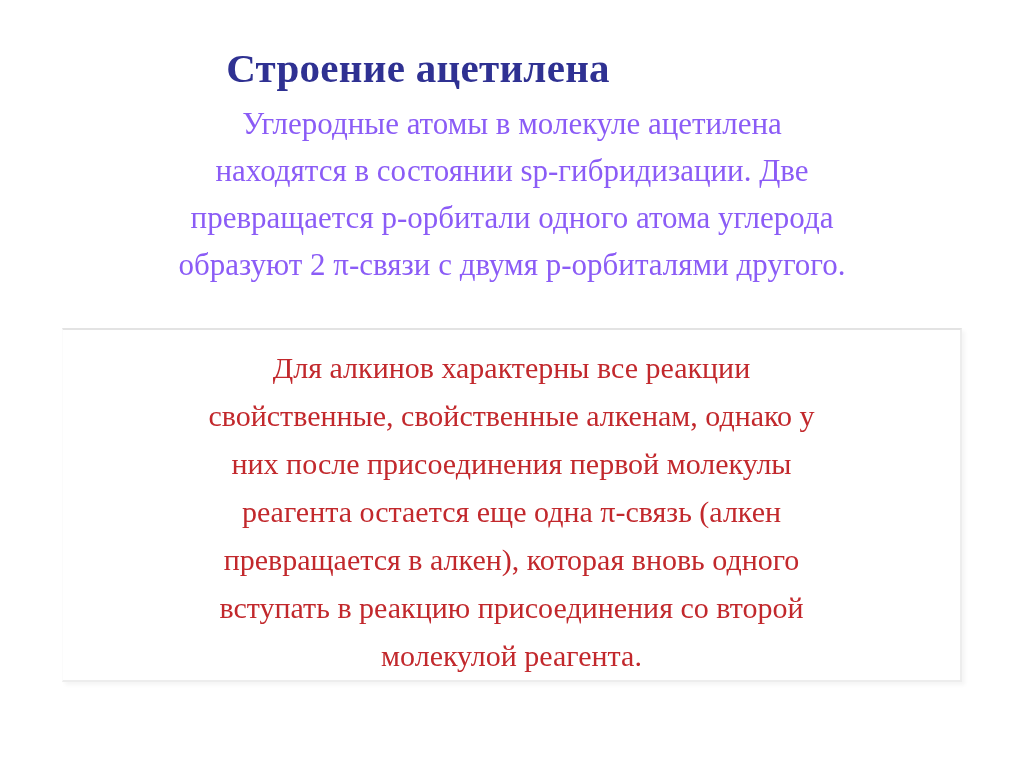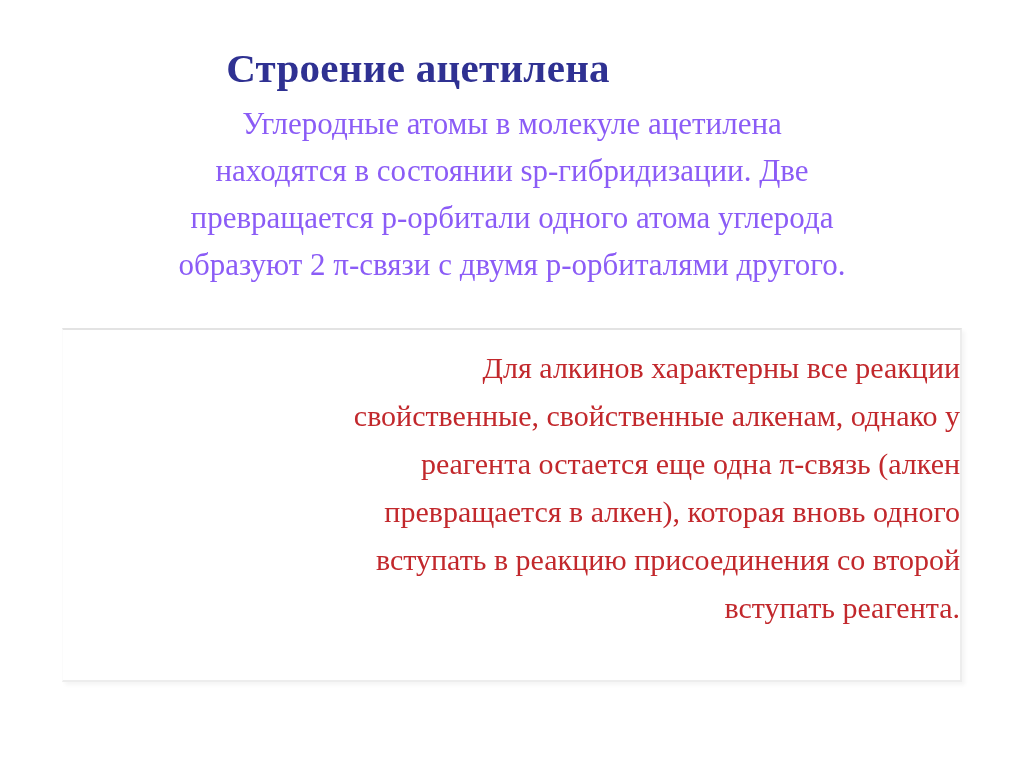--- a/index.html
+++ b/index.html
@@ -84,41 +84,41 @@
     text-align: center;
     color: #c2282c;
     font-family: "Liberation Serif", "DejaVu Serif", serif;
     font-size: 30px;
     line-height: 48px;
     font-weight: normal;
   }
   .red-line {
     display: block;
     white-space: nowrap;
-    text-align: right;
   }
 </style>
 </head>
 <body>
 
 <div class="slide">
 
   <div class="slide-title">Строение ацетилена</div>
 
   <div class="intro-block">
     <span class="intro-line">Углеродные атомы в молекуле ацетилена</span>
     <span class="intro-line">находятся в состоянии sp-гибридизации. Две</span>
     <span class="intro-line">превращается p-орбитали одного атома углерода</span>
     <span class="intro-line">образуют 2 π-связи с двумя p-орбиталями другого.</span>
   </div>
 
   <div class="red-box">
     <div class="red-text">
       <span class="red-line">Для алкинов характерны все реакции</span>
       <span class="red-line">свойственные, свойственные алкенам, однако у</span>
+      <span class="red-line">них после присоединения первой молекулы</span>
       <span class="red-line">реагента остается еще одна π-связь (алкен</span>
       <span class="red-line">превращается в алкен), которая вновь одного</span>
       <span class="red-line">вступать в реакцию присоединения со второй</span>
-      <span class="red-line">вступать реагента.</span>
+      <span class="red-line">молекулой реагента.</span>
     </div>
   </div>
 
 </div>
 
 </body></html>

